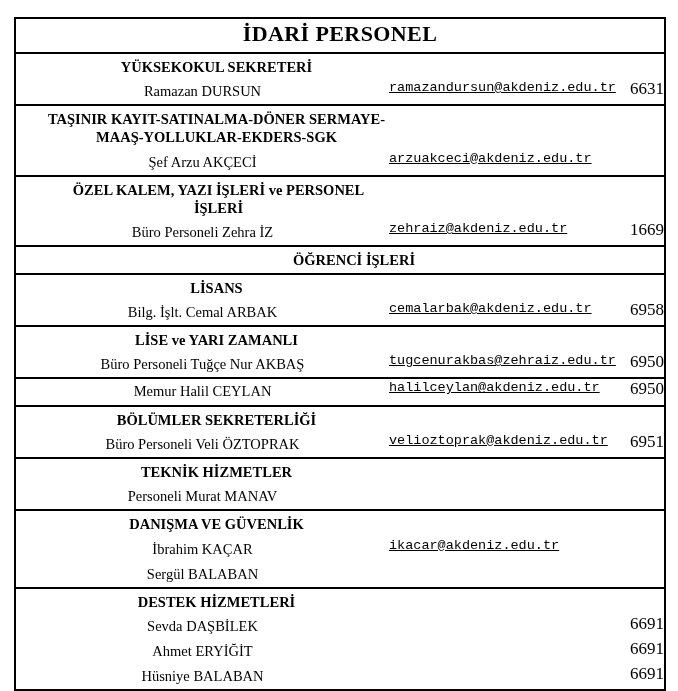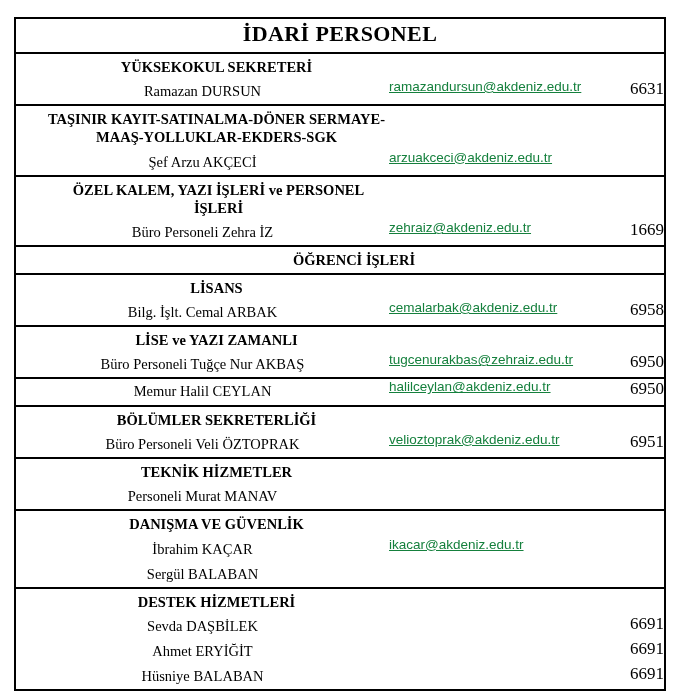--- a/index.html
+++ b/index.html
@@ -87,24 +87,24 @@
     line-height: 1.25;
     padding: 3px 2px 4px 2px;
   }
   .email-cell {
     font-size: 13px;
     text-align: left;
     padding: 3px 0 4px 4px;
     vertical-align: bottom;
   }
   .email-link {
-    color: #15803d;
+    color: #000000;
     text-decoration: underline;
     font-size: 13.5px;
-    font-family: Liberation Sans, sans-serif;
+    font-family: Liberation Mono, monospace;
   }
   .phone-cell {
     font-size: 17px;
     text-align: right;
     padding: 3px 6px 4px 0;
     vertical-align: bottom;
   }
   .spacer-cell { padding: 0; }
 </style>
 </head>
@@ -182,21 +182,21 @@
         </tr>
         <tr>
           <td>
             <div class="person-name">Bilg. İşlt. Cemal ARBAK</div>
           </td>
           <td class="email-cell"><a class="email-link" href="#">cemalarbak@akdeniz.edu.tr</a></td>
           <td class="phone-cell"><span>6958</span></td>
         </tr>
         <tr class="group-sep">
           <td colspan="1">
-            <div class="section-head">LİSE ve YAZI ZAMANLI</div>
+            <div class="section-head">LİSE ve YARI ZAMANLI</div>
           </td>
           <td class="spacer-cell"></td>
           <td class="spacer-cell"></td>
         </tr>
         <tr>
           <td>
             <div class="person-name">Büro Personeli Tuğçe Nur AKBAŞ</div>
           </td>
           <td class="email-cell"><a class="email-link" href="#">tugcenurakbas@zehraiz.edu.tr</a></td>
           <td class="phone-cell"><span>6950</span></td>

